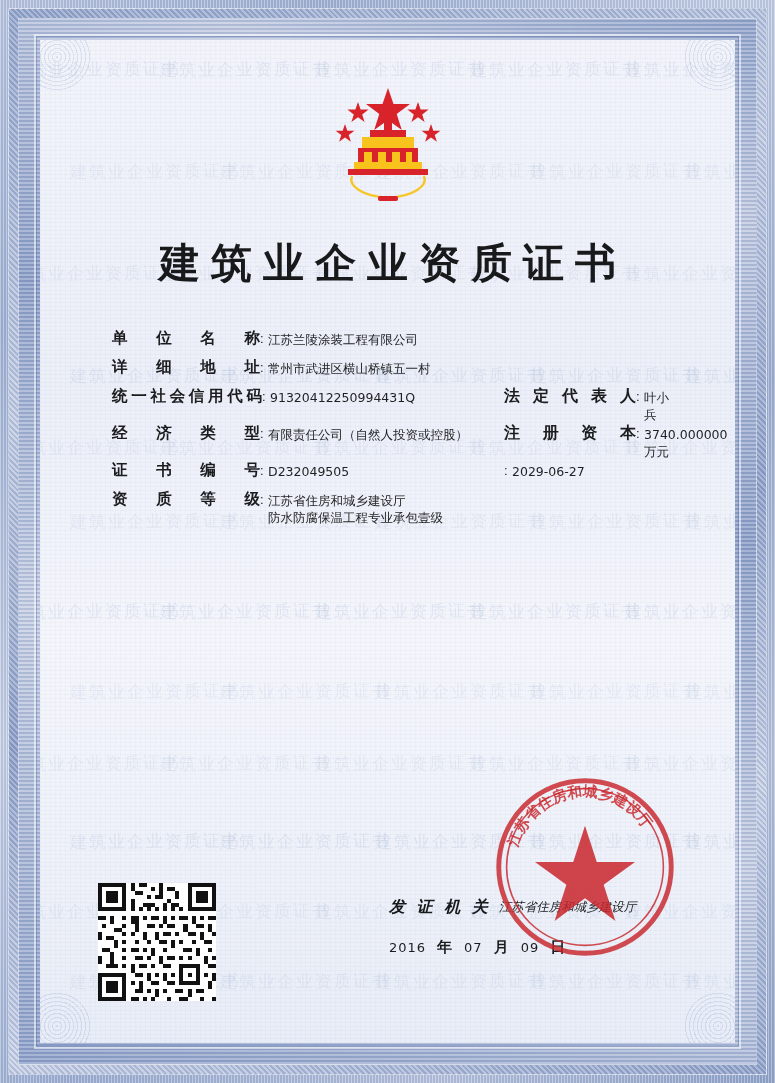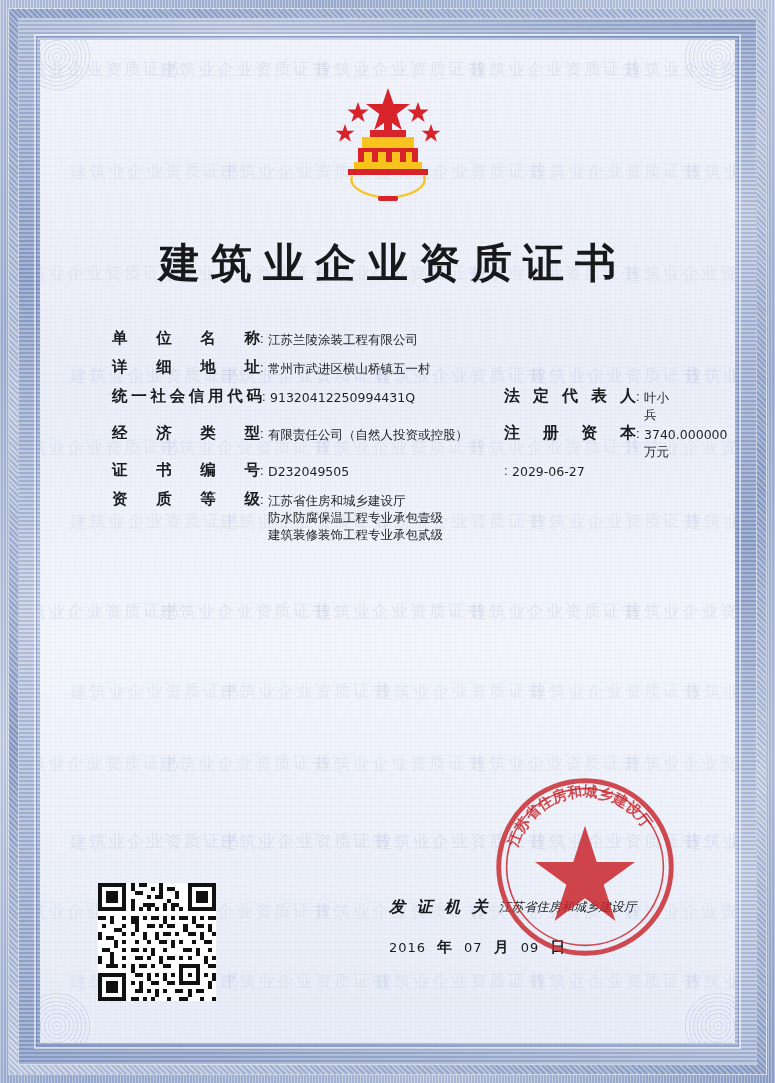--- a/index.html
+++ b/index.html
@@ -388,21 +388,20 @@
           <div class="val-s">2029-06-27</div>
         </div>
       </div>
 
       <div class="row" style="margin-top:0;">
         <div class="lbl">资 质 等 级</div>
         <div class="colon">:</div>
         <div class="val qual-lines">
           <div>江苏省住房和城乡建设厅</div>
           <div>防水防腐保温工程专业承包壹级</div>
-          <div>建筑装修装饰工程专业承包贰级</div>
         </div>
       </div>
 
     </div>
 
     <div class="qr">
       <svg viewBox="0 0 29 29" width="118" height="118" shape-rendering="crispEdges" aria-hidden="true">
         <rect width="29" height="29" fill="#ffffff"></rect>
         <g fill="#111111">
 

